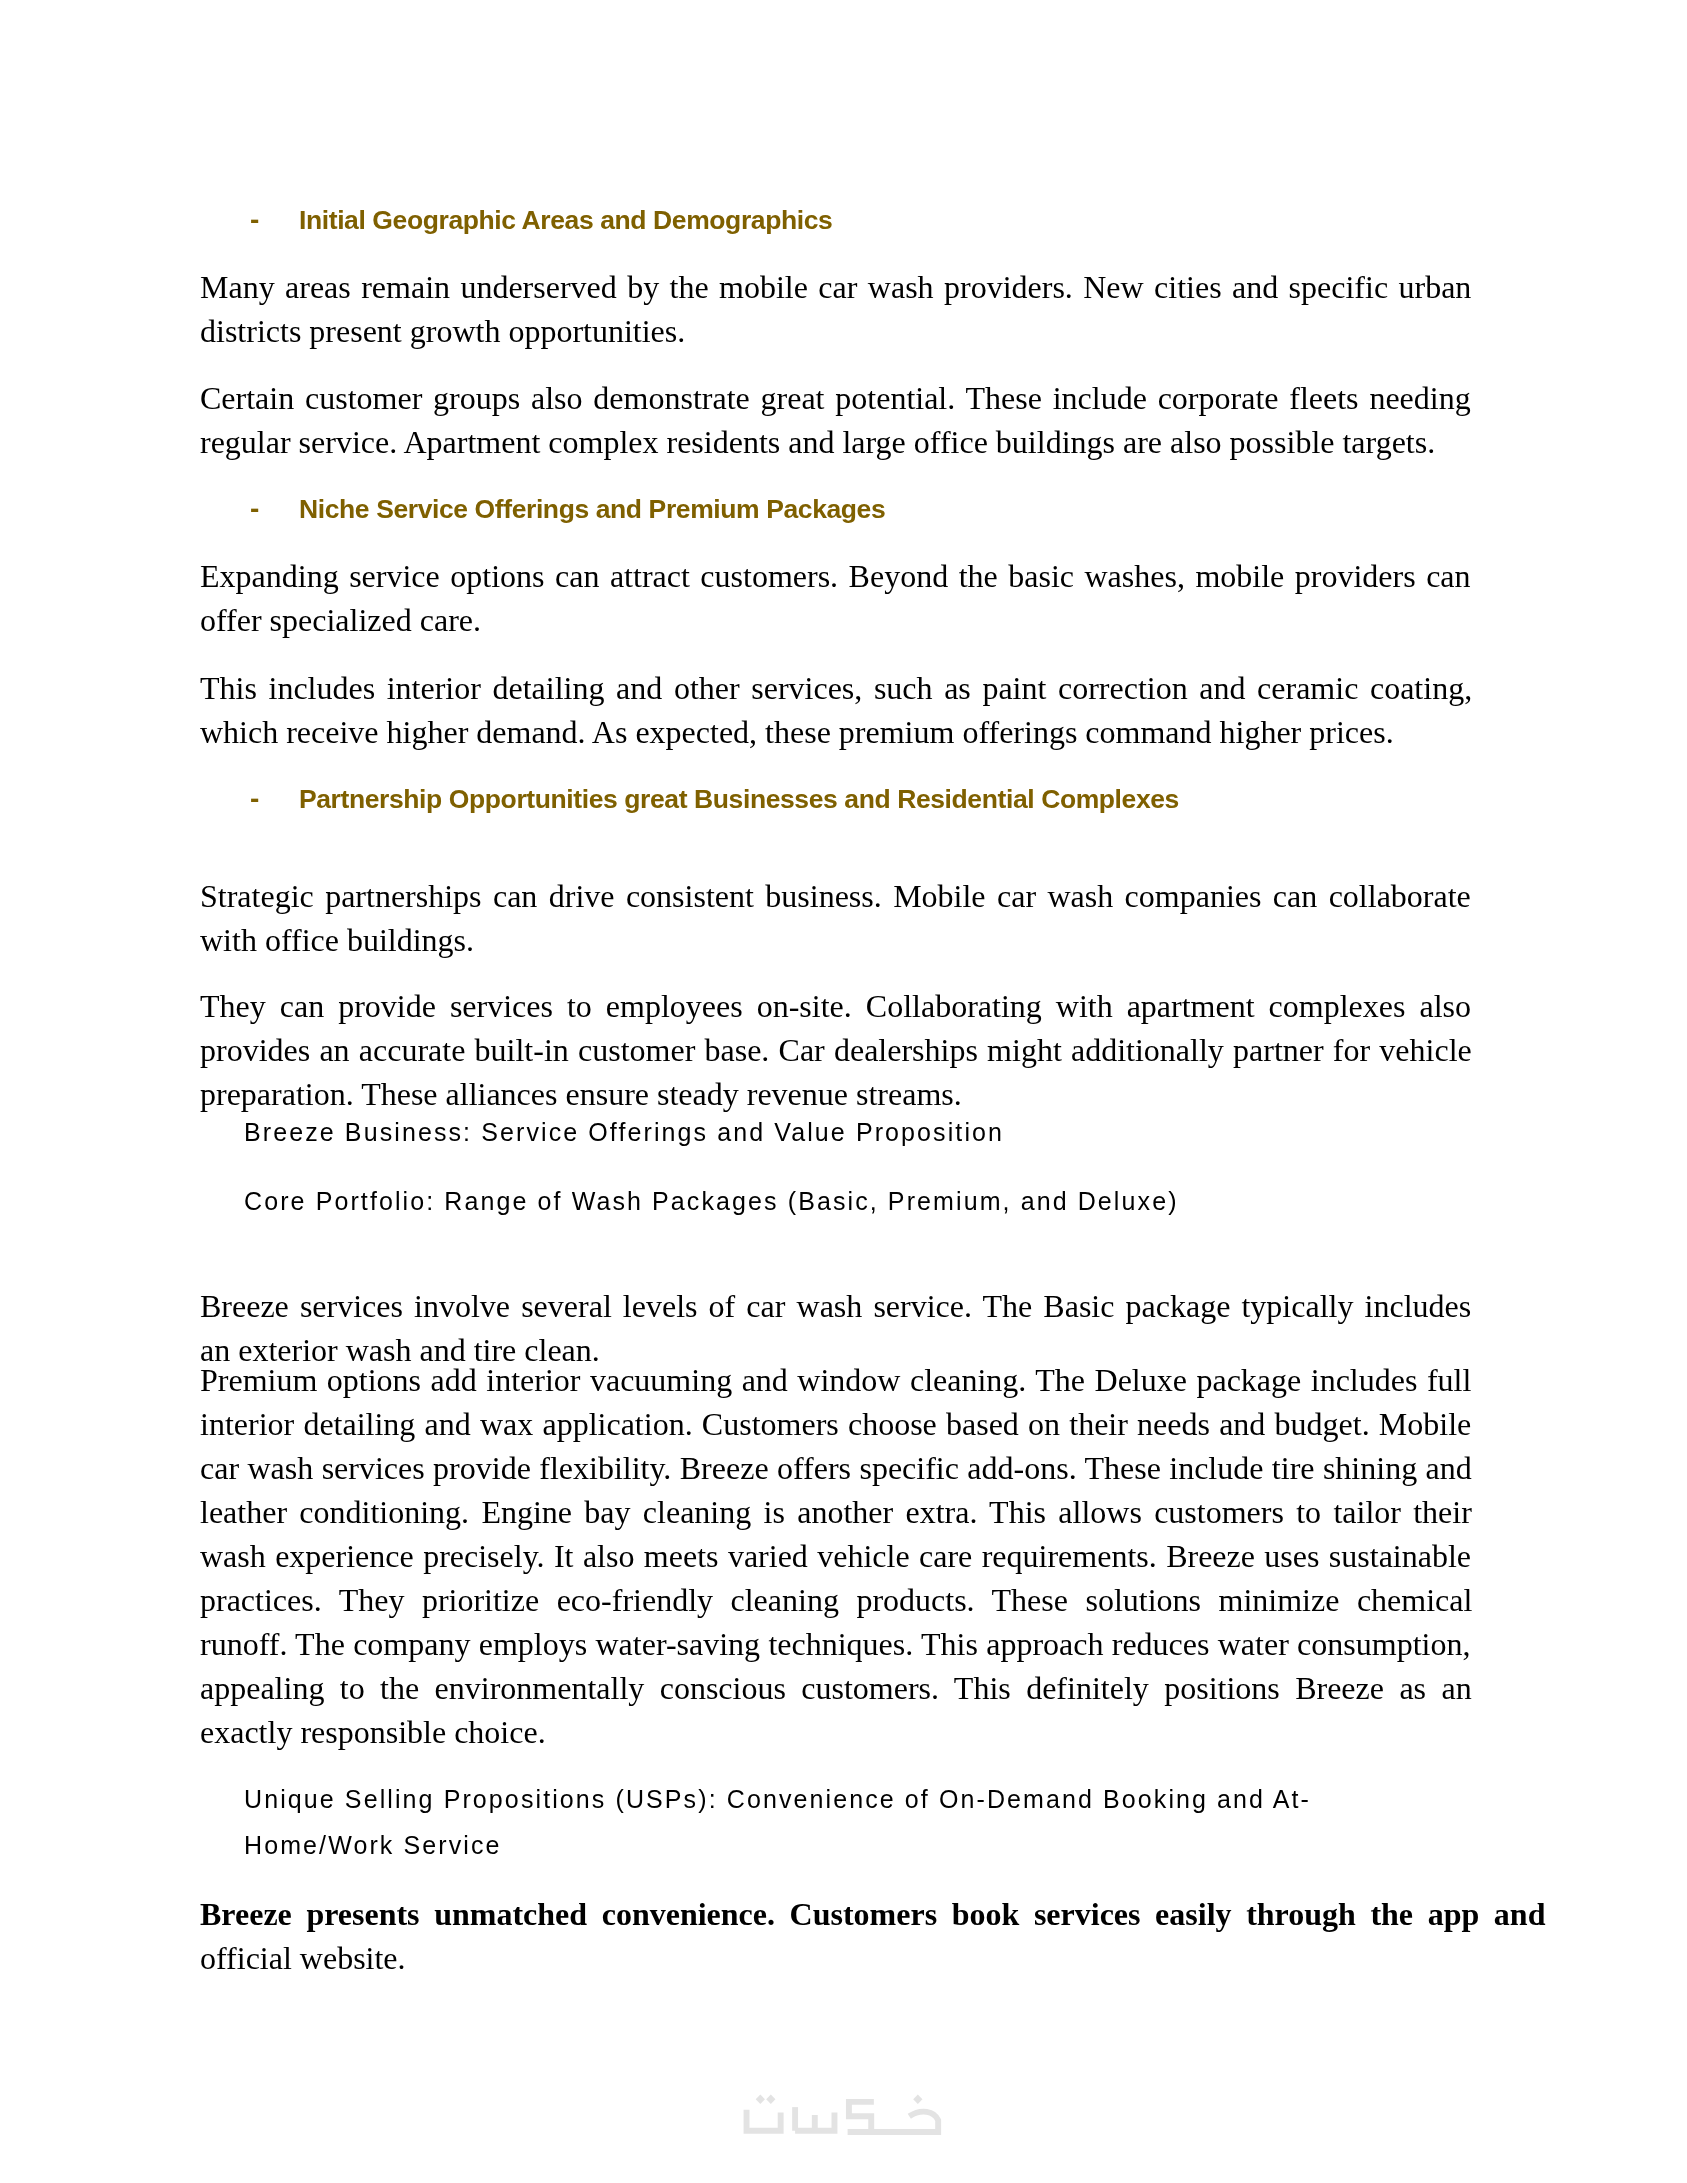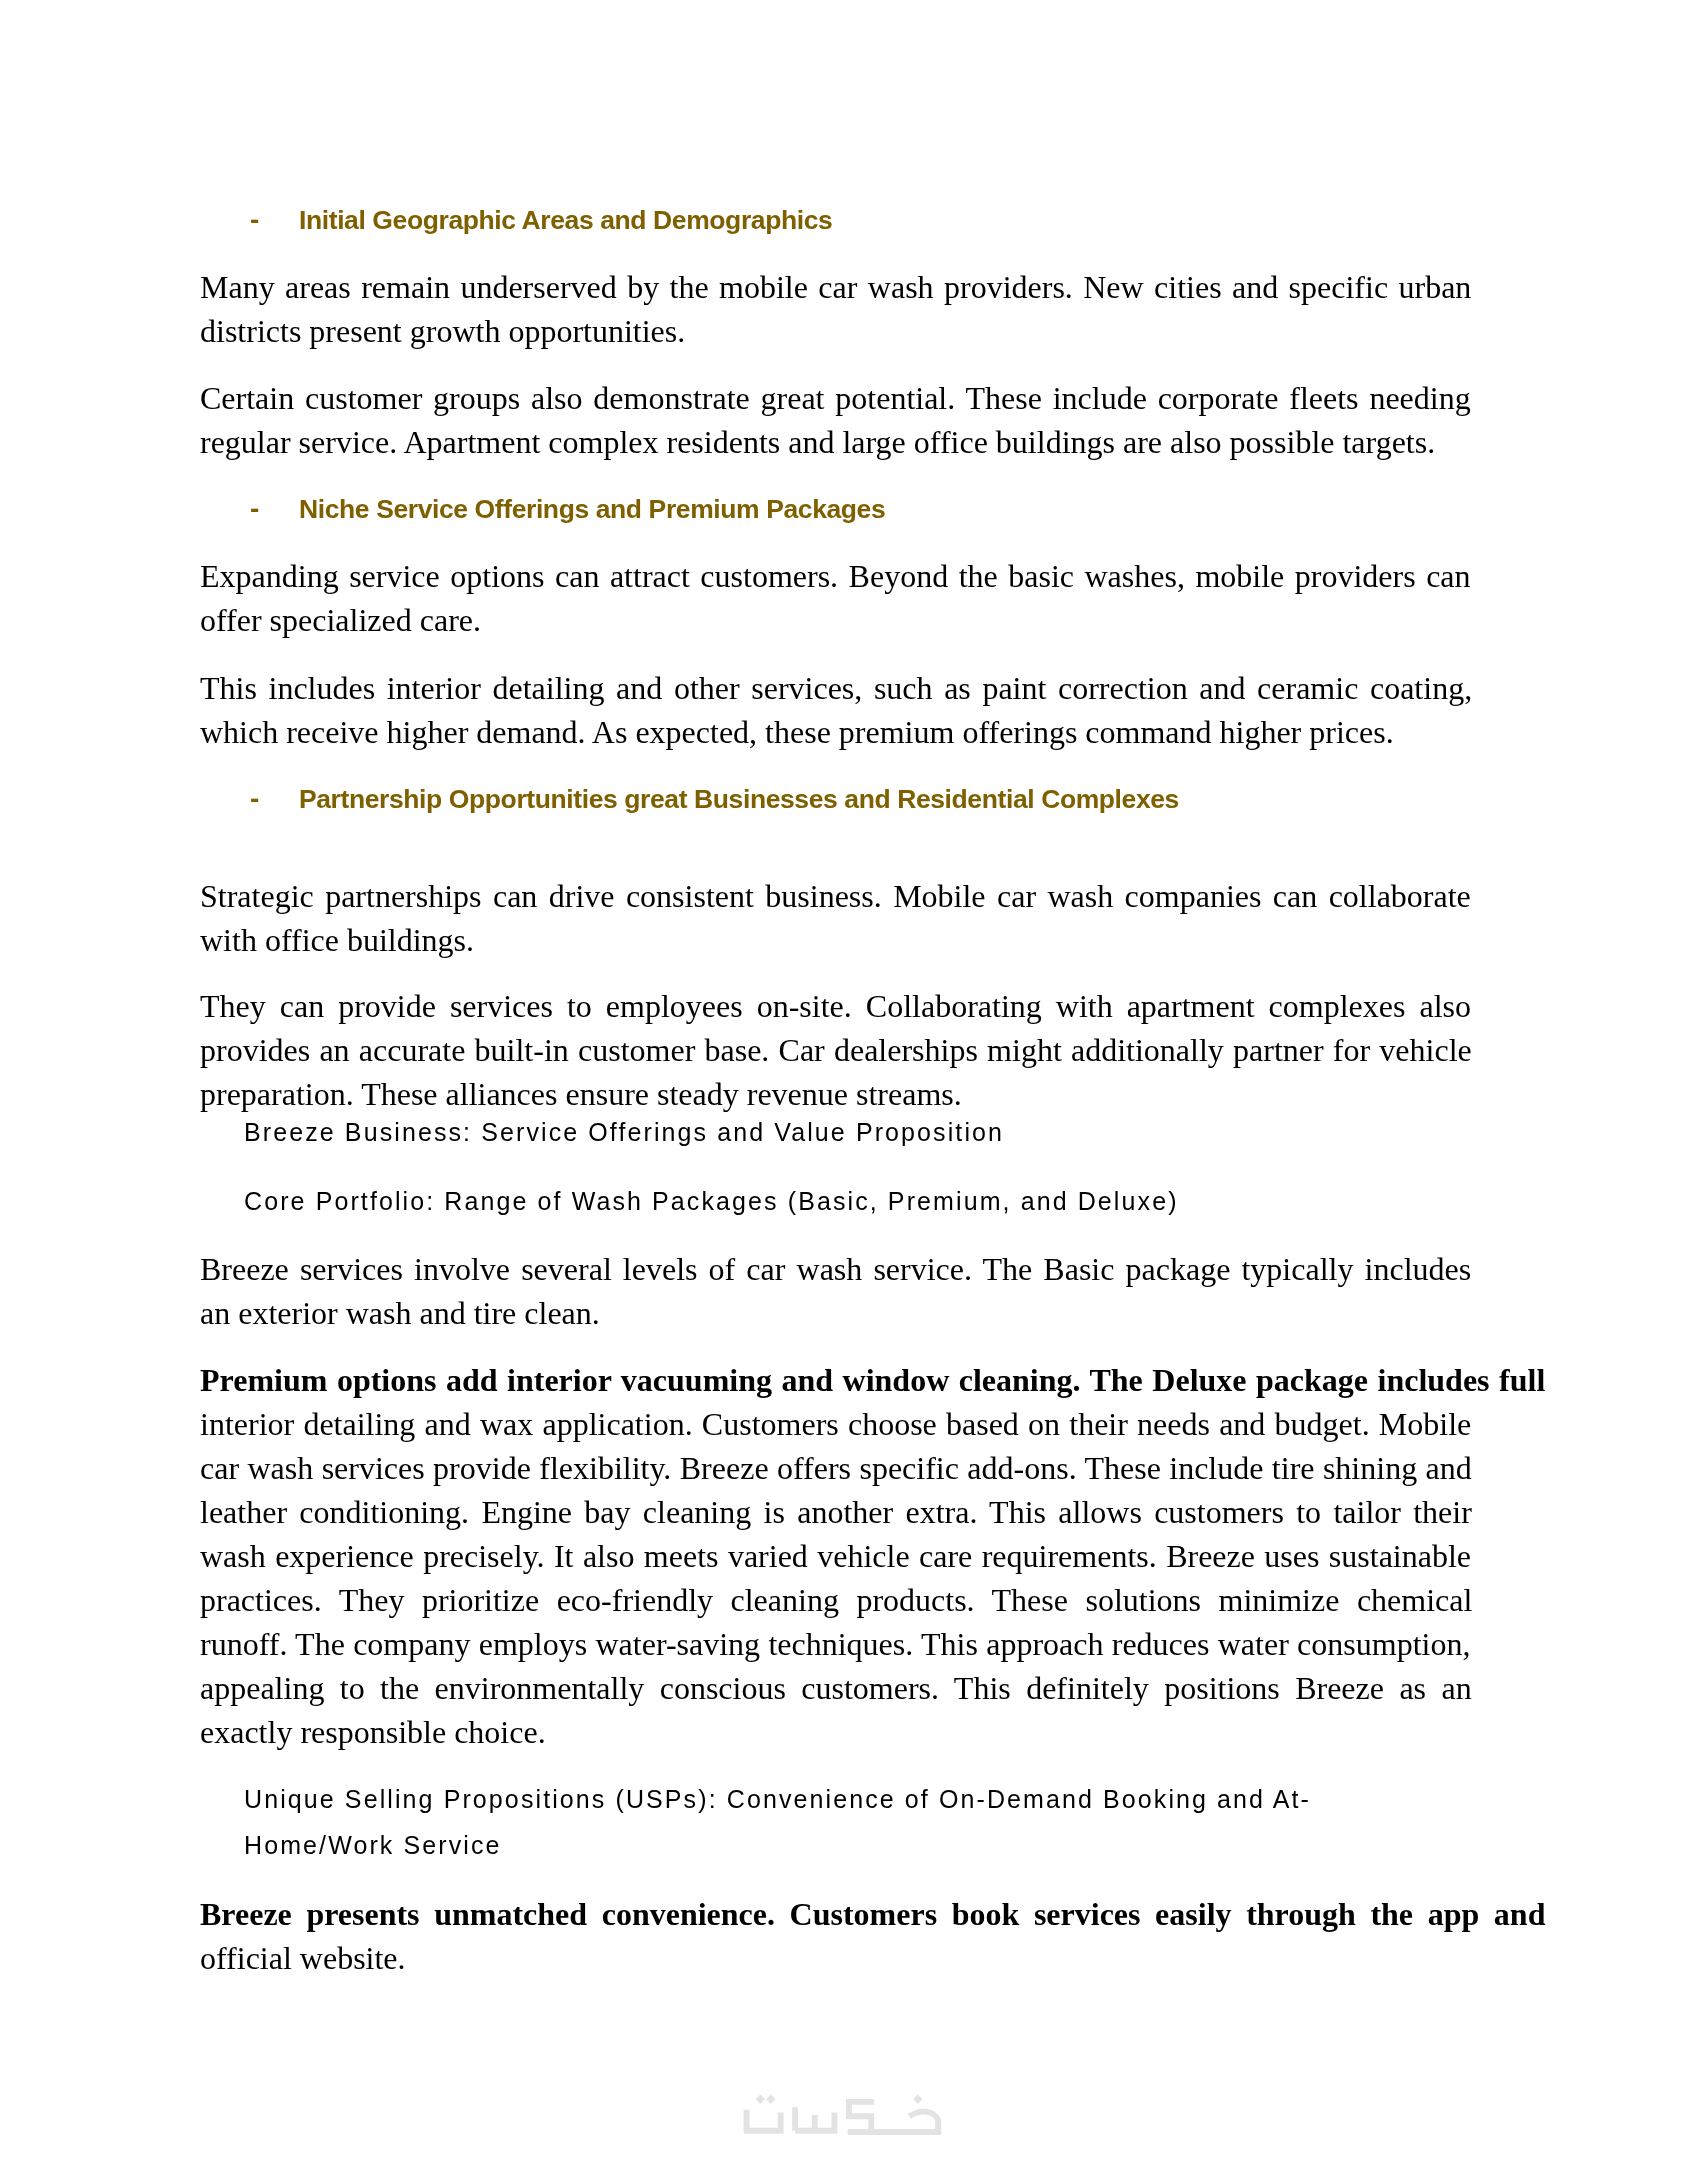--- a/index.html
+++ b/index.html
@@ -94,26 +94,26 @@
 
     <div class="block sub" style="top:1109px">
       <span class="line">Breeze Business: Service Offerings and Value Proposition</span>
     </div>
 
     <div class="block sub" style="top:1178px">
       <span class="line">Core Portfolio: Range of Wash Packages (Basic, Premium, and Deluxe)</span>
     </div>
 
     <div class="block para" style="top:1247px">
-      <span class="line" style="white-space: nowrap; display: block; text-align-last: left; text-align: left; word-spacing: 3.1px;">Breeze services involve several levels of car wash service. The Basic package typically includes</span>
+      <span class="line" style="white-space: nowrap; display: block; text-align-last: left; text-align: left; word-spacing: 3.1px; margin-top: 37px;">Breeze services involve several levels of car wash service. The Basic package typically includes</span>
       <span class="line last">an exterior wash and tire clean.</span>
     </div>
 
     <div class="block para" style="top:1358px">
-      <span class="line" style="white-space: nowrap; display: block; text-align-last: left; text-align: left; word-spacing: 1.5px; font-weight: bold;">Premium options add interior vacuuming and window cleaning. The Deluxe package includes full</span>
+      <span class="line" style="white-space: nowrap; display: block; text-align-last: left; text-align: left; word-spacing: 1.5px;">Premium options add interior vacuuming and window cleaning. The Deluxe package includes full</span>
       <span class="line" style="white-space: nowrap; display: block; text-align-last: left; text-align: left; word-spacing: 1.2px;">interior detailing and wax application. Customers choose based on their needs and budget. Mobile</span>
       <span class="line" style="white-space: nowrap; display: block; text-align-last: left; text-align: left; word-spacing: 0.4px;">car wash services provide flexibility. Breeze offers specific add-ons. These include tire shining and</span>
       <span class="line" style="white-space: nowrap; display: block; text-align-last: left; text-align: left; word-spacing: 4.3px;">leather conditioning. Engine bay cleaning is another extra. This allows customers to tailor their</span>
       <span class="line" style="white-space: nowrap; display: block; text-align-last: left; text-align: left; word-spacing: 1.4px;">wash experience precisely. It also meets varied vehicle care requirements. Breeze uses sustainable</span>
       <span class="line" style="white-space: nowrap; display: block; text-align-last: left; text-align: left; word-spacing: 9.5px;">practices. They prioritize eco-friendly cleaning products. These solutions minimize chemical</span>
       <span class="line" style="white-space: nowrap; display: block; text-align-last: left; text-align: left; word-spacing: 0.3px;">runoff. The company employs water-saving techniques. This approach reduces water consumption,</span>
       <span class="line" style="white-space: nowrap; display: block; text-align-last: left; text-align: left; word-spacing: 7.4px;">appealing to the environmentally conscious customers. This definitely positions Breeze as an</span>
       <span class="line last">exactly responsible choice.</span>
     </div>
 

